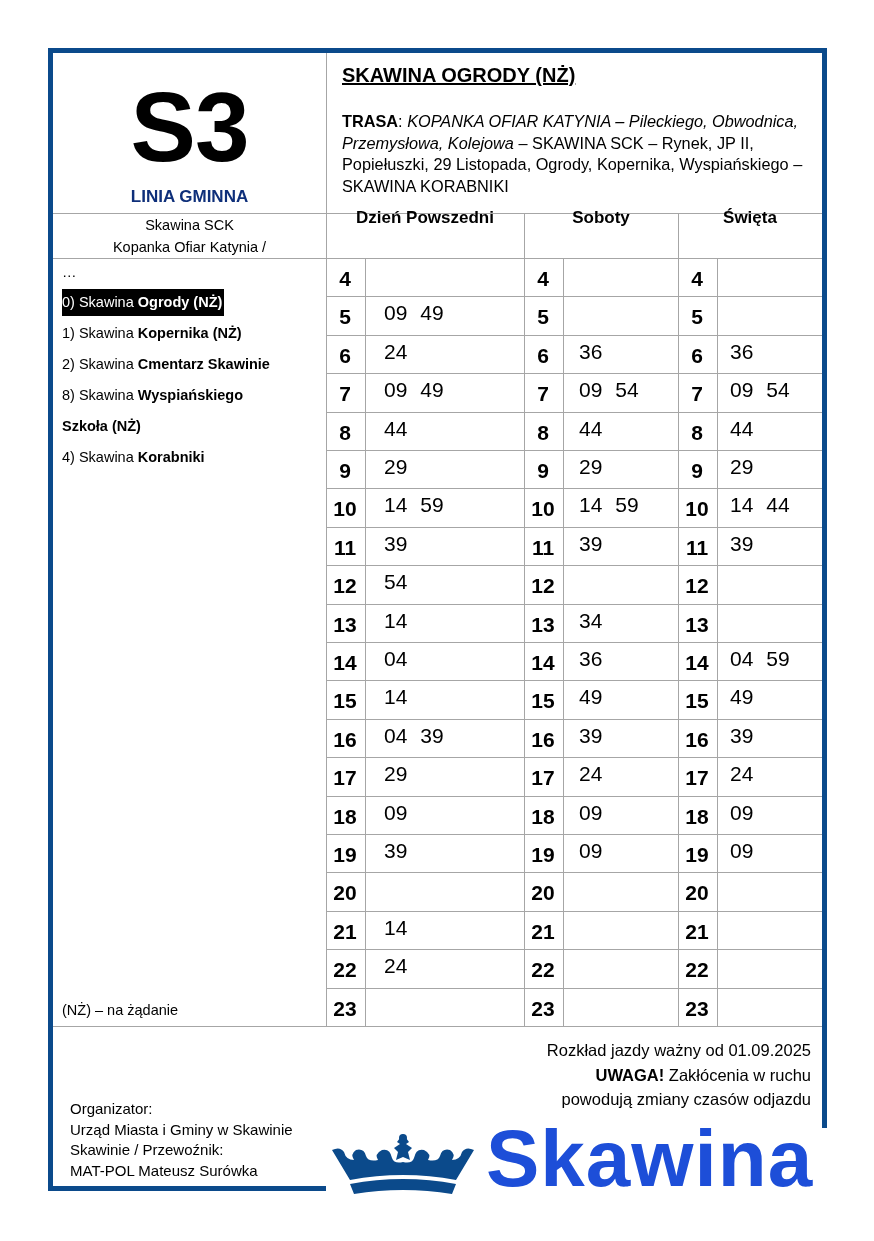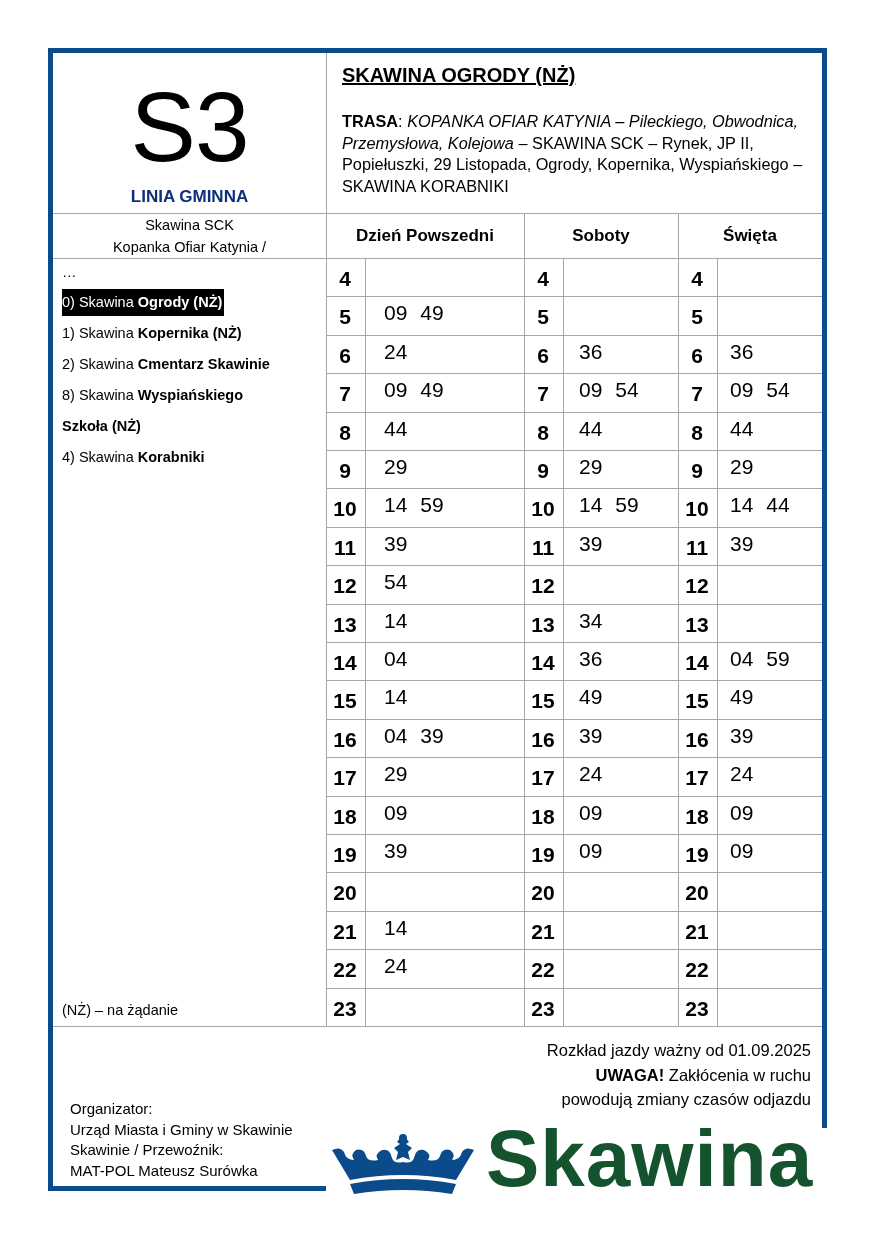--- a/index.html
+++ b/index.html
@@ -4,39 +4,39 @@
 <style>
   html, body { margin: 0; padding: 0; background: #ffffff; }
   body { width: 874px; height: 1241px; position: relative; overflow: hidden;
          font-family: "Liberation Sans", sans-serif; color: #000; }
   .frame { position: absolute; left: 48px; top: 48px; width: 779px; height: 1143px;
            box-sizing: border-box; border: 5px solid #0b4a8b; }
   .abs { position: absolute; }
   .vline { position: absolute; width: 1px; background: #a6a6a6; }
   .hline { position: absolute; height: 1px; background: #a6a6a6; }
   .line-no { position: absolute; left: 53px; top: 53px; width: 273px; text-align: center; }
-  .line-no .big { font-size: 98px; font-weight: normal; line-height: 100px; margin-top: 24px; letter-spacing: -1px; }
+  .line-no .big { font-size: 98px; font-weight: bold; line-height: 100px; margin-top: 24px; letter-spacing: -1px; }
   .line-no .sub { font-size: 17px; font-weight: bold; color: #0e2f7a; margin-top: 10px; }
   .stop-title { left: 342px; top: 64px; font-size: 20px; font-weight: bold; text-decoration: underline; text-align: right; }
   .route { left: 342px; top: 111px; width: 478px; font-size: 16.3px; line-height: 21.5px; }
   .route b { font-weight: bold; }
   .from { left: 53px; top: 214px; width: 273px; text-align: center; font-size: 14.5px; line-height: 22px; }
-  .daytype { top: 214px; height: 44px; line-height: 44px; text-align: center; font-size: 17px; font-weight: bold; }
+  .daytype { top: 196px; height: 44px; line-height: 44px; text-align: center; font-size: 17px; font-weight: bold; }
   .stops { left: 62px; top: 265px; font-size: 14.5px; line-height: 31px; }
   .stops .item { white-space: nowrap; height: 31px; }
   .stops .cur { background: #000; color: #fff; display: inline-block; line-height: 27px; padding-right: 2px; }
   .nz { left: 62px; top: 1002px; font-size: 14.5px; }
   .hour { position: absolute; width: 38px; text-align: center; font-weight: bold; font-size: 21px; }
   .mins { position: absolute; font-size: 21px; white-space: nowrap; }
   .mins span { display: inline-block; margin-right: 13px; }
   .footer-right { right: 63px; top: 1038px; text-align: right; font-size: 16.5px; line-height: 24.5px; }
   .org { left: 70px; top: 1099px; font-size: 15px; line-height: 20.5px; }
   .org b { font-weight: normal; }
   .logo { left: 326px; top: 1128px; width: 548px; height: 70px; background: #fff; }
-  .logo-text { position: absolute; left: 160px; top: -14px; font-size: 80px; font-weight: bold; color: #14532d; letter-spacing: 1px; line-height: 90px; }
+  .logo-text { position: absolute; left: 160px; top: -14px; font-size: 80px; font-weight: bold; color: #1d4ed8; letter-spacing: 1px; line-height: 90px; }
 </style>
 </head>
 <body>
 
 <div class="frame"></div>
 
 <div class="vline" style="left:326px; top:53px; height:973px;"></div>
 <div class="hline" style="left:53px; top:213px; width:769px;"></div>
 <div class="hline" style="left:53px; top:258px; width:769px;"></div>
 <div class="hline" style="left:53px; top:1026px; width:769px;"></div>

